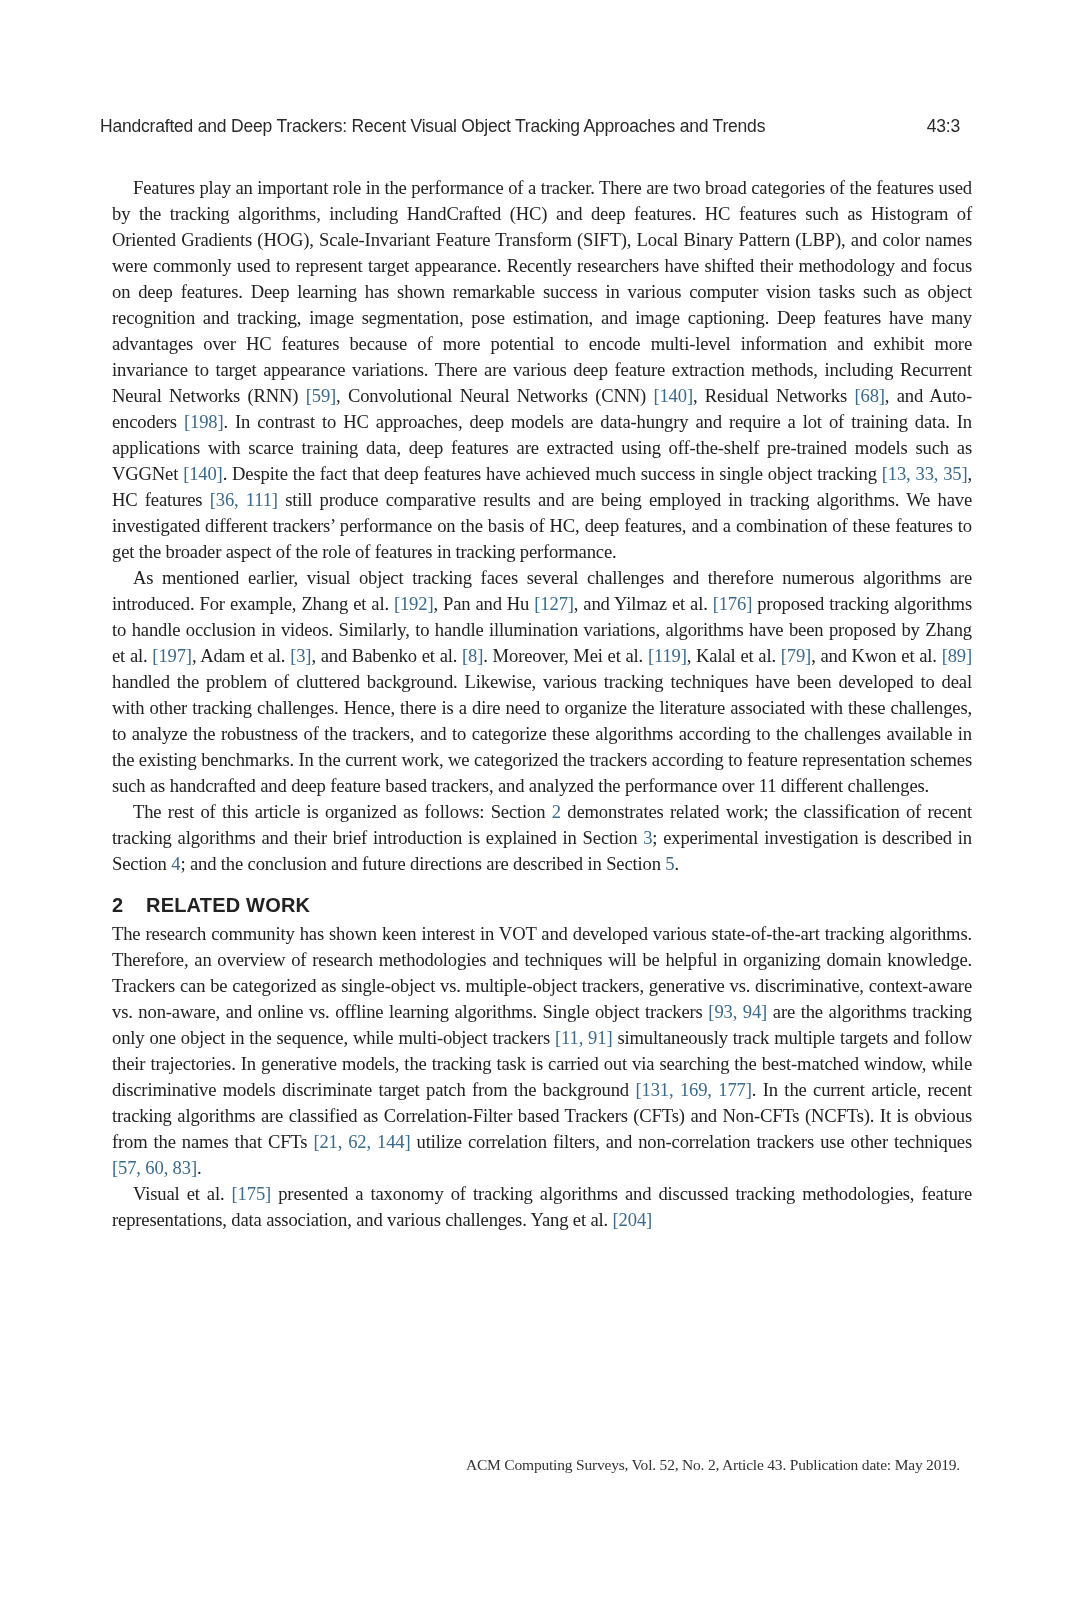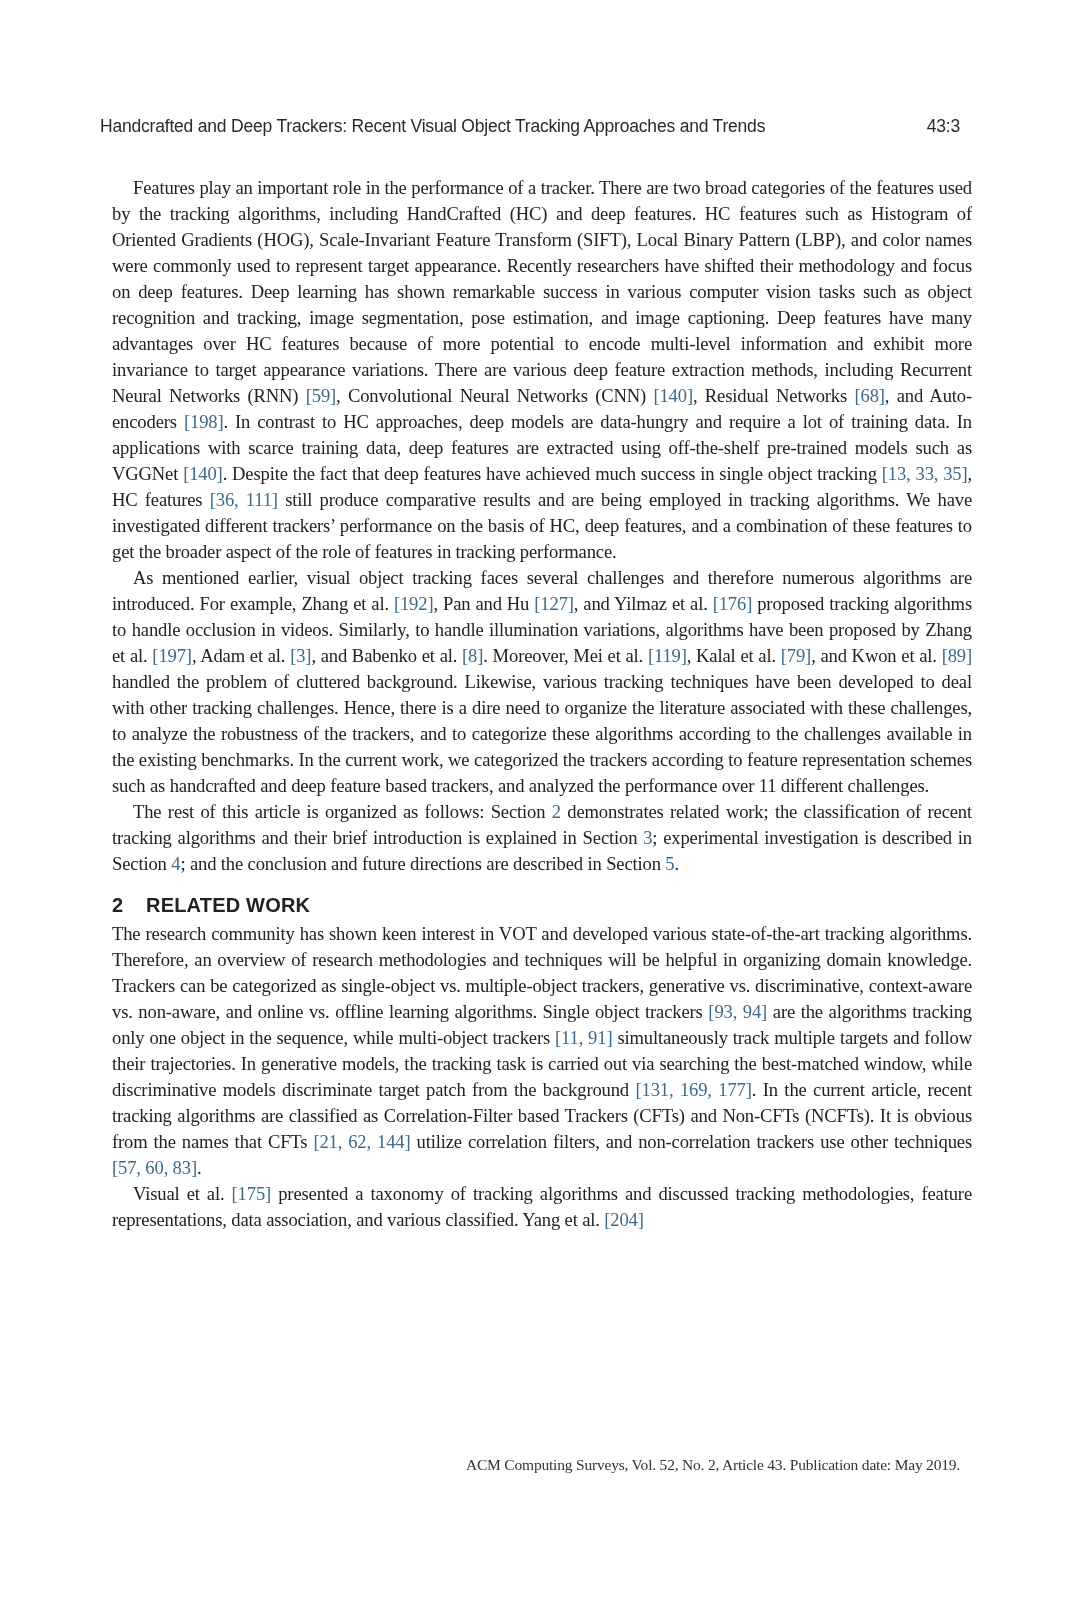--- a/index.html
+++ b/index.html
@@ -48,18 +48,18 @@
     <div id="intro-paragraphs">
         <p><span>Features play an important role in the performance of a tracker. There are two broad categories of the features used by the tracking algorithms, including HandCrafted (HC) and deep features. HC features such as Histogram of Oriented Gradients (HOG), Scale-Invariant Feature Transform (SIFT), Local Binary Pattern (LBP), and color names were commonly used to represent target ap­pearance. Recently researchers have shifted their methodology and focus on deep features. Deep learning has shown remarkable success in various computer vision tasks such as object recogni­tion and tracking, image segmentation, pose estimation, and image captioning. Deep features have many advantages over HC features because of more potential to encode multi-level information and exhibit more invariance to target appearance variations. There are various deep feature extrac­tion methods, including Recurrent Neural Networks (RNN) </span><span class="cite">[59]</span><span>, Convolutional Neural Networks (CNN) </span><span class="cite">[140]</span><span>, Residual Networks </span><span class="cite">[68]</span><span>, and Auto-encoders </span><span class="cite">[198]</span><span>. In contrast to HC approaches, deep models are data-hungry and require a lot of training data. In applications with scarce train­ing data, deep features are extracted using off-the-shelf pre-trained models such as VGGNet </span><span class="cite">[140]</span><span>. Despite the fact that deep features have achieved much success in single object tracking </span><span class="cite">[13, 33, 35]</span><span>, HC features </span><span class="cite">[36, 111]</span><span> still produce comparative results and are being employed in tracking al­gorithms. We have investigated different trackers’ performance on the basis of HC, deep features, and a combination of these features to get the broader aspect of the role of features in tracking performance.</span></p>
         <p><span>As mentioned earlier, visual object tracking faces several challenges and therefore numerous al­gorithms are introduced. For example, Zhang et al. </span><span class="cite">[192]</span><span>, Pan and Hu </span><span class="cite">[127]</span><span>, and Yilmaz et al. </span><span class="cite">[176]</span><span> proposed tracking algorithms to handle occlusion in videos. Similarly, to handle illumination vari­ations, algorithms have been proposed by Zhang et al. </span><span class="cite">[197]</span><span>, Adam et al. </span><span class="cite">[3]</span><span>, and Babenko et al. </span><span class="cite">[8]</span><span>. Moreover, Mei et al. </span><span class="cite">[119]</span><span>, Kalal et al. </span><span class="cite">[79]</span><span>, and Kwon et al. </span><span class="cite">[89]</span><span> handled the problem of clut­tered background. Likewise, various tracking techniques have been developed to deal with other tracking challenges. Hence, there is a dire need to organize the literature associated with these challenges, to analyze the robustness of the trackers, and to categorize these algorithms according to the challenges available in the existing benchmarks. In the current work, we categorized the trackers according to feature representation schemes such as handcrafted and deep feature based trackers, and analyzed the performance over 11 different challenges.</span></p>
         <p><span>The rest of this article is organized as follows: Section </span><span class="cite">2</span><span> demonstrates related work; the clas­sification of recent tracking algorithms and their brief introduction is explained in Section </span><span class="cite">3</span><span>; ex­perimental investigation is described in Section </span><span class="cite">4</span><span>; and the conclusion and future directions are described in Section </span><span class="cite">5</span><span>.</span></p>
       </div>
     <div class="section-heading">
       <span class="num">2</span><span>RELATED WORK</span>
     </div>
     <div id="section-paragraphs">
         <p class="noindent"><span>The research community has shown keen interest in VOT and developed various state-of-the-art tracking algorithms. Therefore, an overview of research methodologies and techniques will be helpful in organizing domain knowledge. Trackers can be categorized as single-object vs. multiple-object trackers, generative vs. discriminative, context-aware vs. non-aware, and online vs. offline learning algorithms. Single object trackers </span><span class="cite">[93, 94]</span><span> are the algorithms tracking only one object in the sequence, while multi-object trackers </span><span class="cite">[11, 91]</span><span> simultaneously track multiple targets and follow their trajectories. In generative models, the tracking task is carried out via searching the best-matched window, while discriminative models discriminate target patch from the background </span><span class="cite">[131, 169, 177]</span><span>. In the current article, recent tracking algorithms are classified as Correlation-Filter based Trackers (CFTs) and Non-CFTs (NCFTs). It is obvious from the names that CFTs </span><span class="cite">[21, 62, 144]</span><span> utilize correlation filters, and non-correlation trackers use other techniques </span><span class="cite">[57, 60, 83]</span><span>.</span></p>
-        <p><span>Visual et al. </span><span class="cite">[175]</span><span> presented a taxonomy of tracking algorithms and discussed tracking methodologies, feature representations, data association, and various classified. Yang et al. </span><span class="cite">[204]</span></p>
+        <p><span>Visual et al. </span><span class="cite">[175]</span><span> presented a taxonomy of tracking algorithms and discussed tracking methodologies, feature representations, data association, and various challenges. Yang et al. </span><span class="cite">[204]</span></p>
       </div>
   </div>
 
   <div class="footer">ACM Computing Surveys, Vol. 52, No. 2, Article 43. Publication date: May 2019.</div>
 </div>
 
 </body></html>

